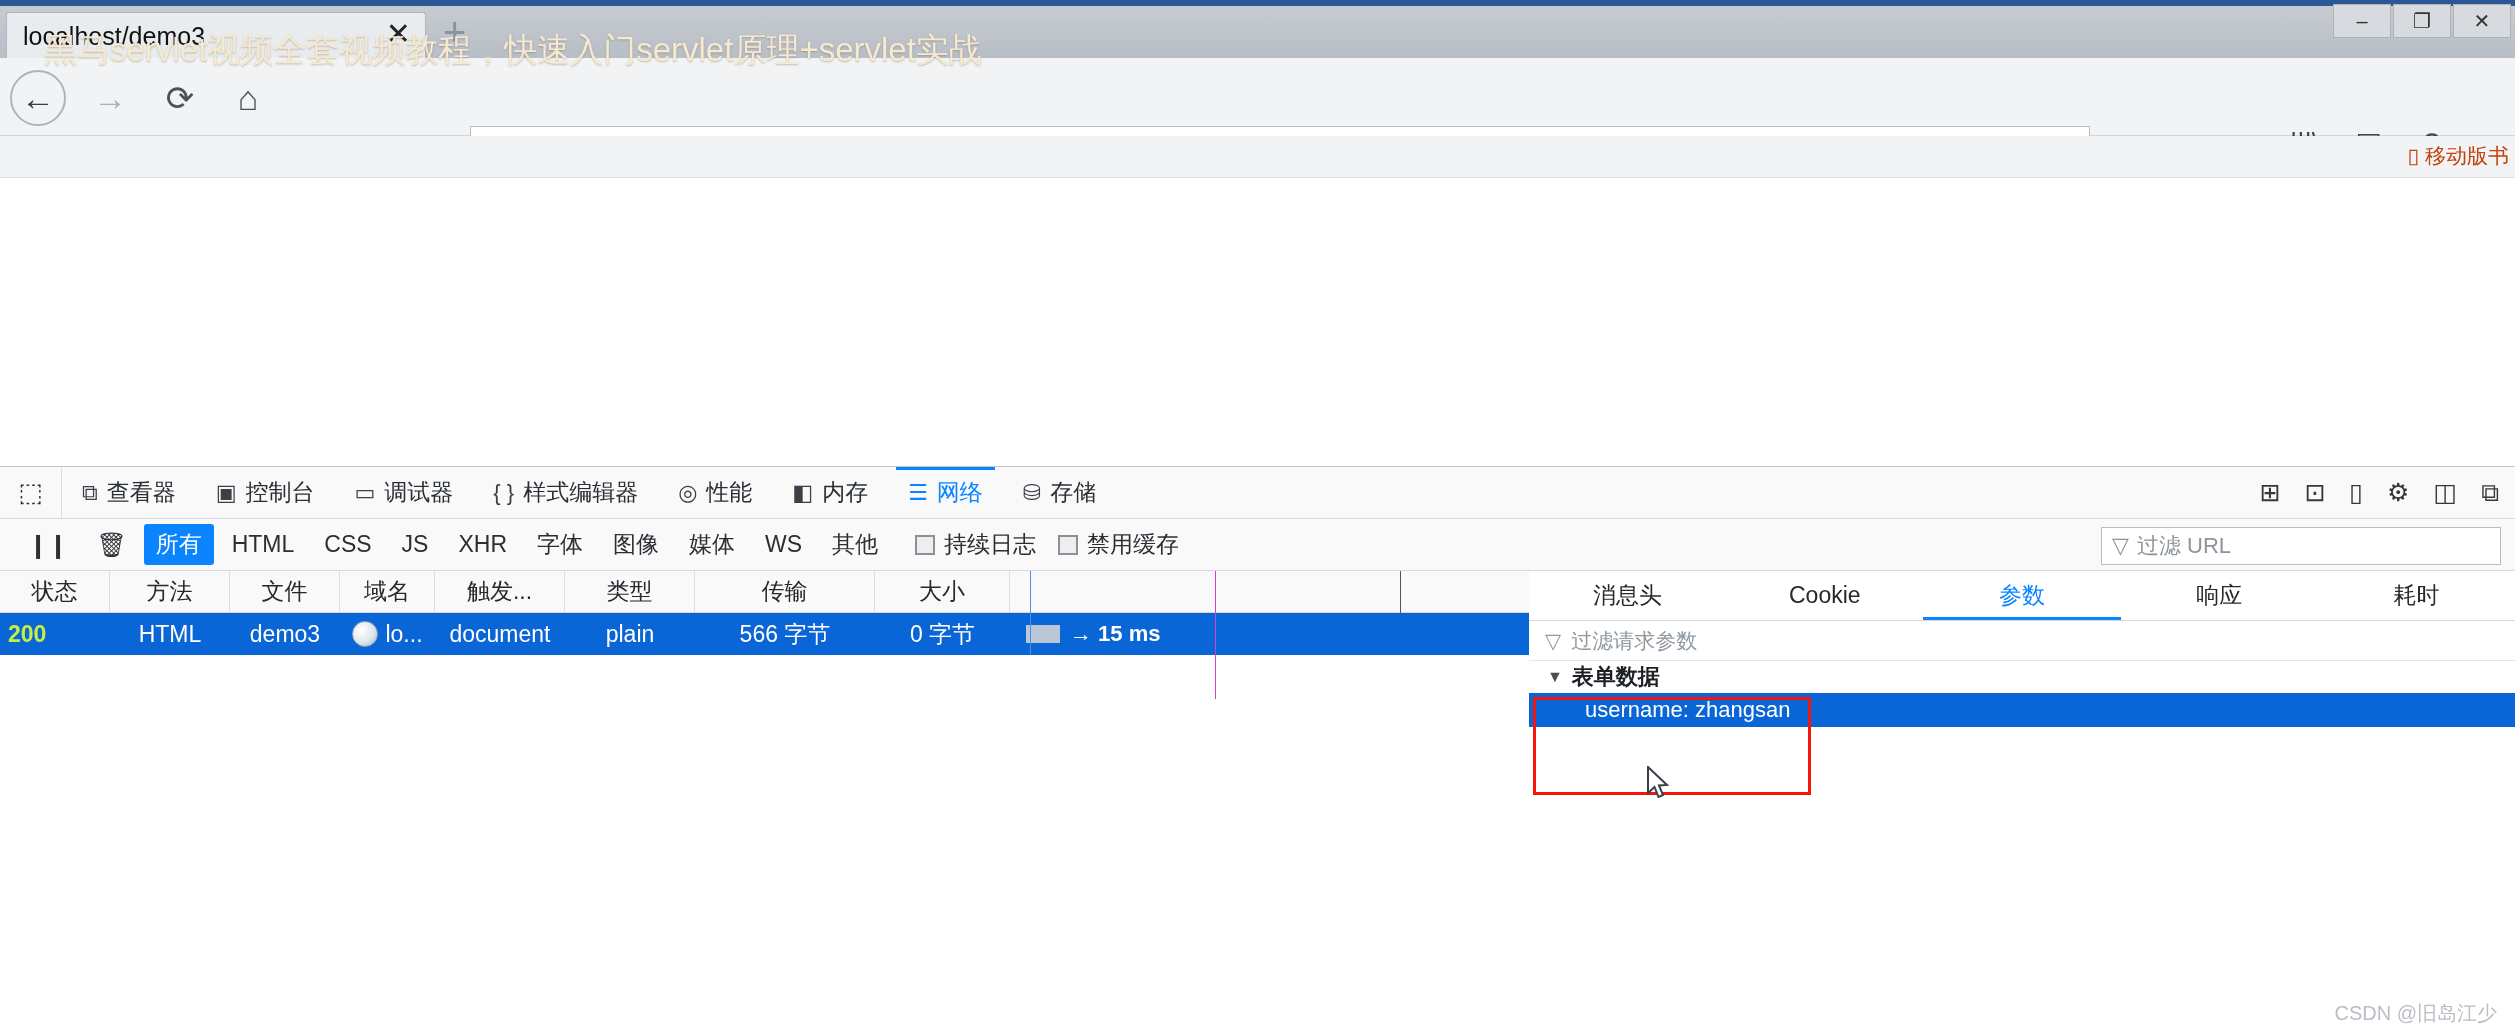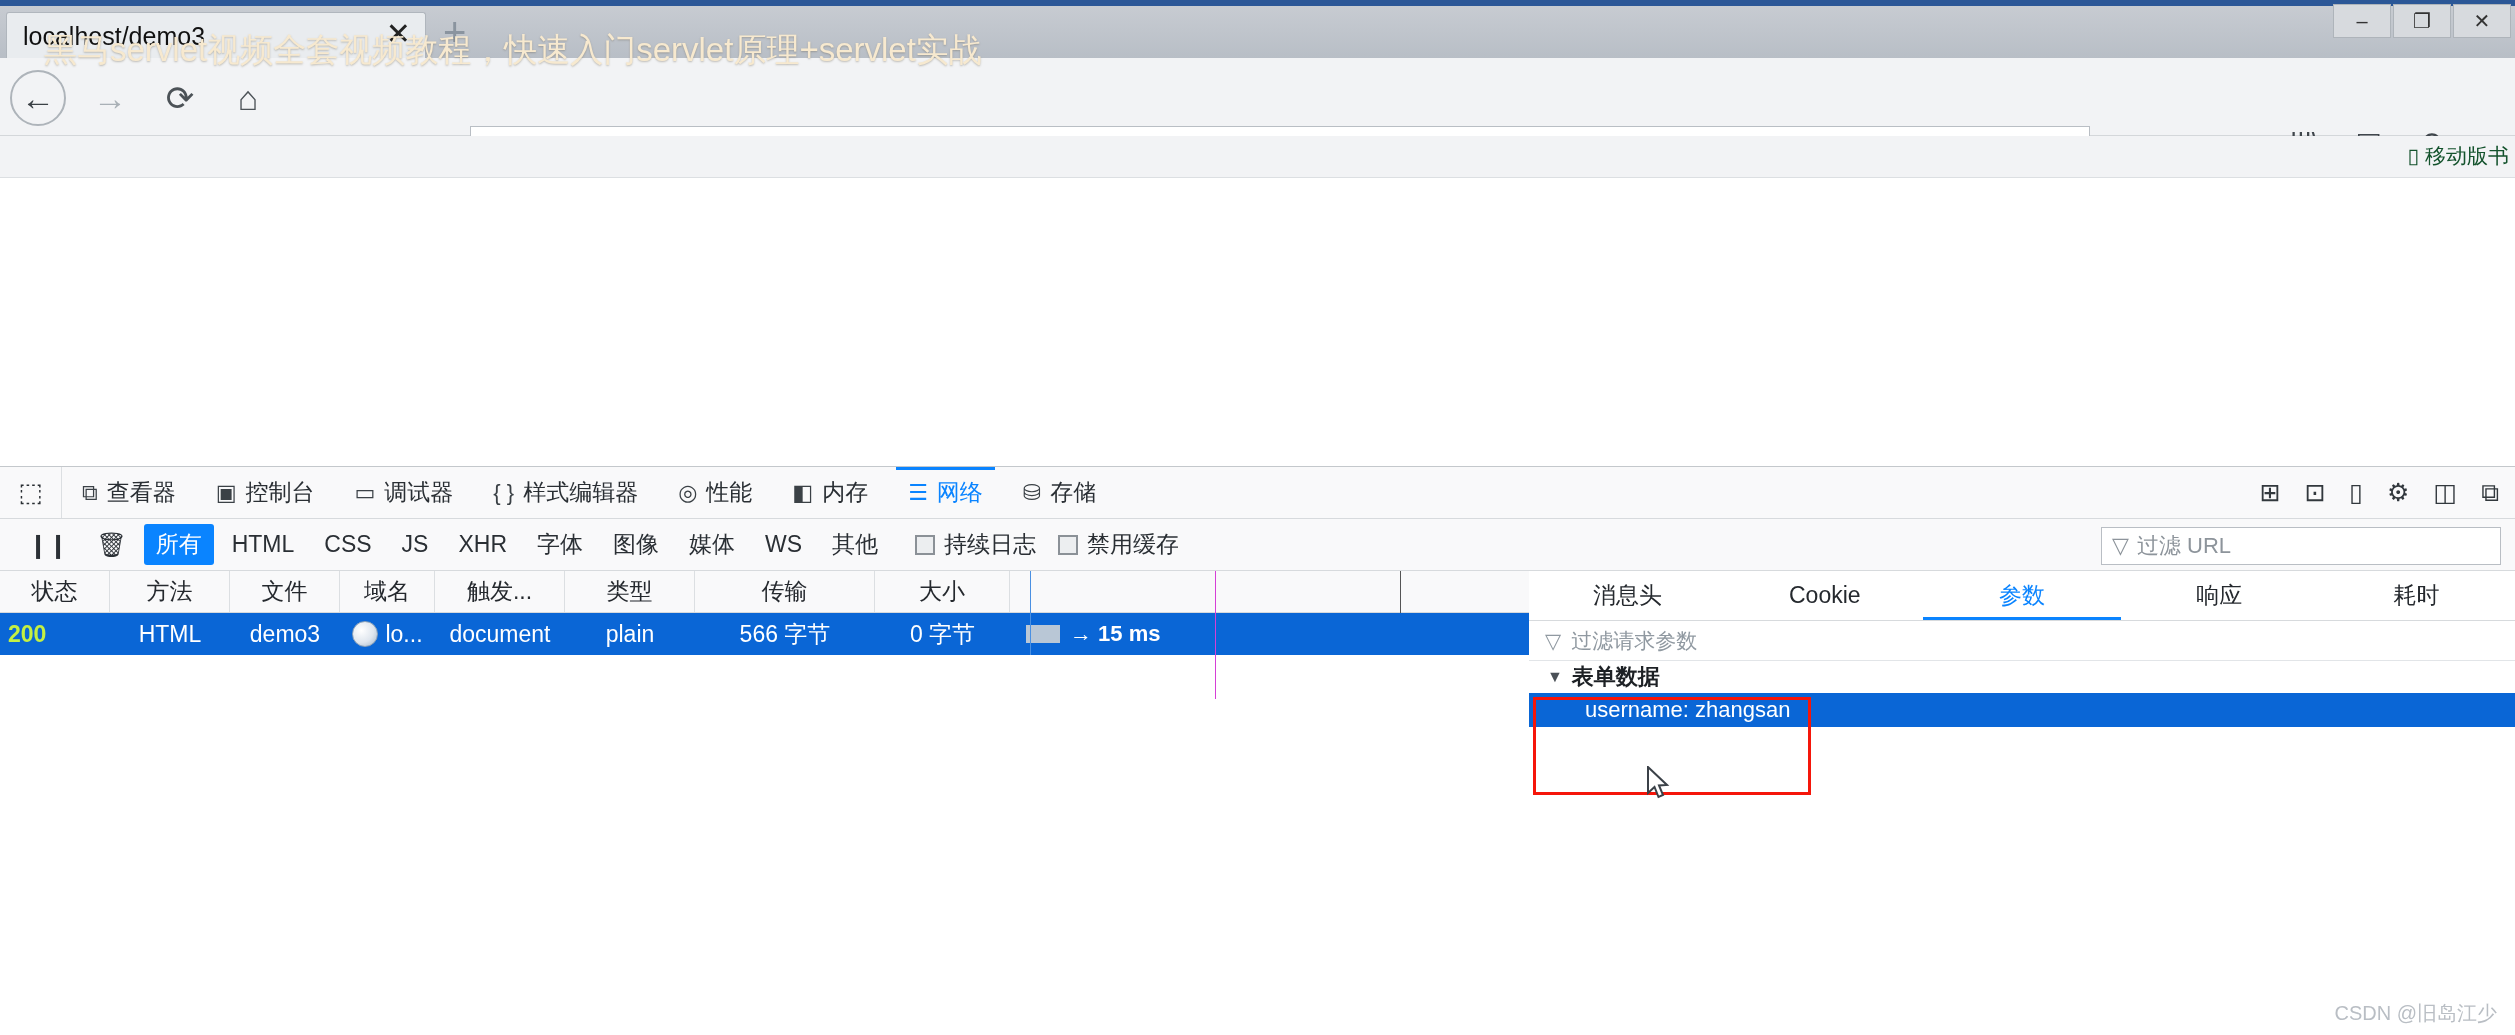--- a/index.html
+++ b/index.html
@@ -79,21 +79,21 @@
   .toolbar-right {
     position: absolute; left: 2290px; top: 68px; display: flex; align-items: center; gap: 36px;
   }
   .tr-icon { font-size: 28px; color: #40464c; }
 
   .mobile-row {
     position: absolute; left: 0; top: 136px; width: 2515px; height: 42px;
     background: #f2f3f5; border-bottom: 1px solid #dcdfe2;
   }
   .mobile-label {
-    position: absolute; right: 6px; top: 6px; font-size: 21px; color: #14532d; white-space: nowrap;
+    position: absolute; right: 6px; top: 6px; font-size: 21px; color: #c2410c; white-space: nowrap;
   }
 
   
   .viewport {
     position: absolute; left: 0; top: 178px; width: 2515px; height: 288px; background: #fff;
   }
 
   
   .watermark-top {
     position: absolute; left: 44px; top: 28px;

